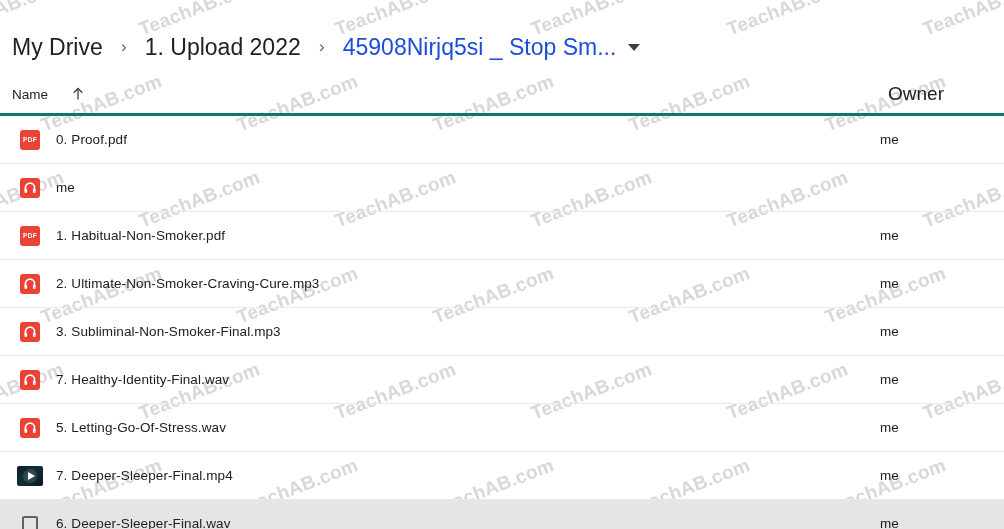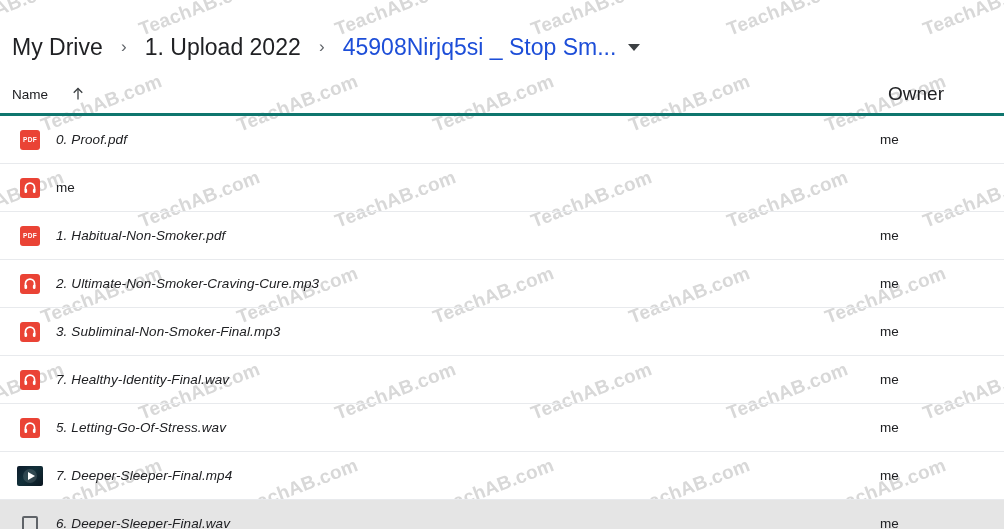--- a/index.html
+++ b/index.html
@@ -152,21 +152,20 @@
   }
   .row-name-cell {
     flex: 1;
     font-size: 13.5px;
     line-height: 18px;
     color: #202124;
     letter-spacing: 0.1px;
     white-space: nowrap;
     overflow: hidden;
     text-overflow: ellipsis;
-    font-style: italic;
   }
   .row-owner-cell {
     width: 124px;
     min-width: 124px;
     font-size: 13.5px;
     color: #202124;
     padding-left: 0px;
     box-sizing: border-box;
   }
 

